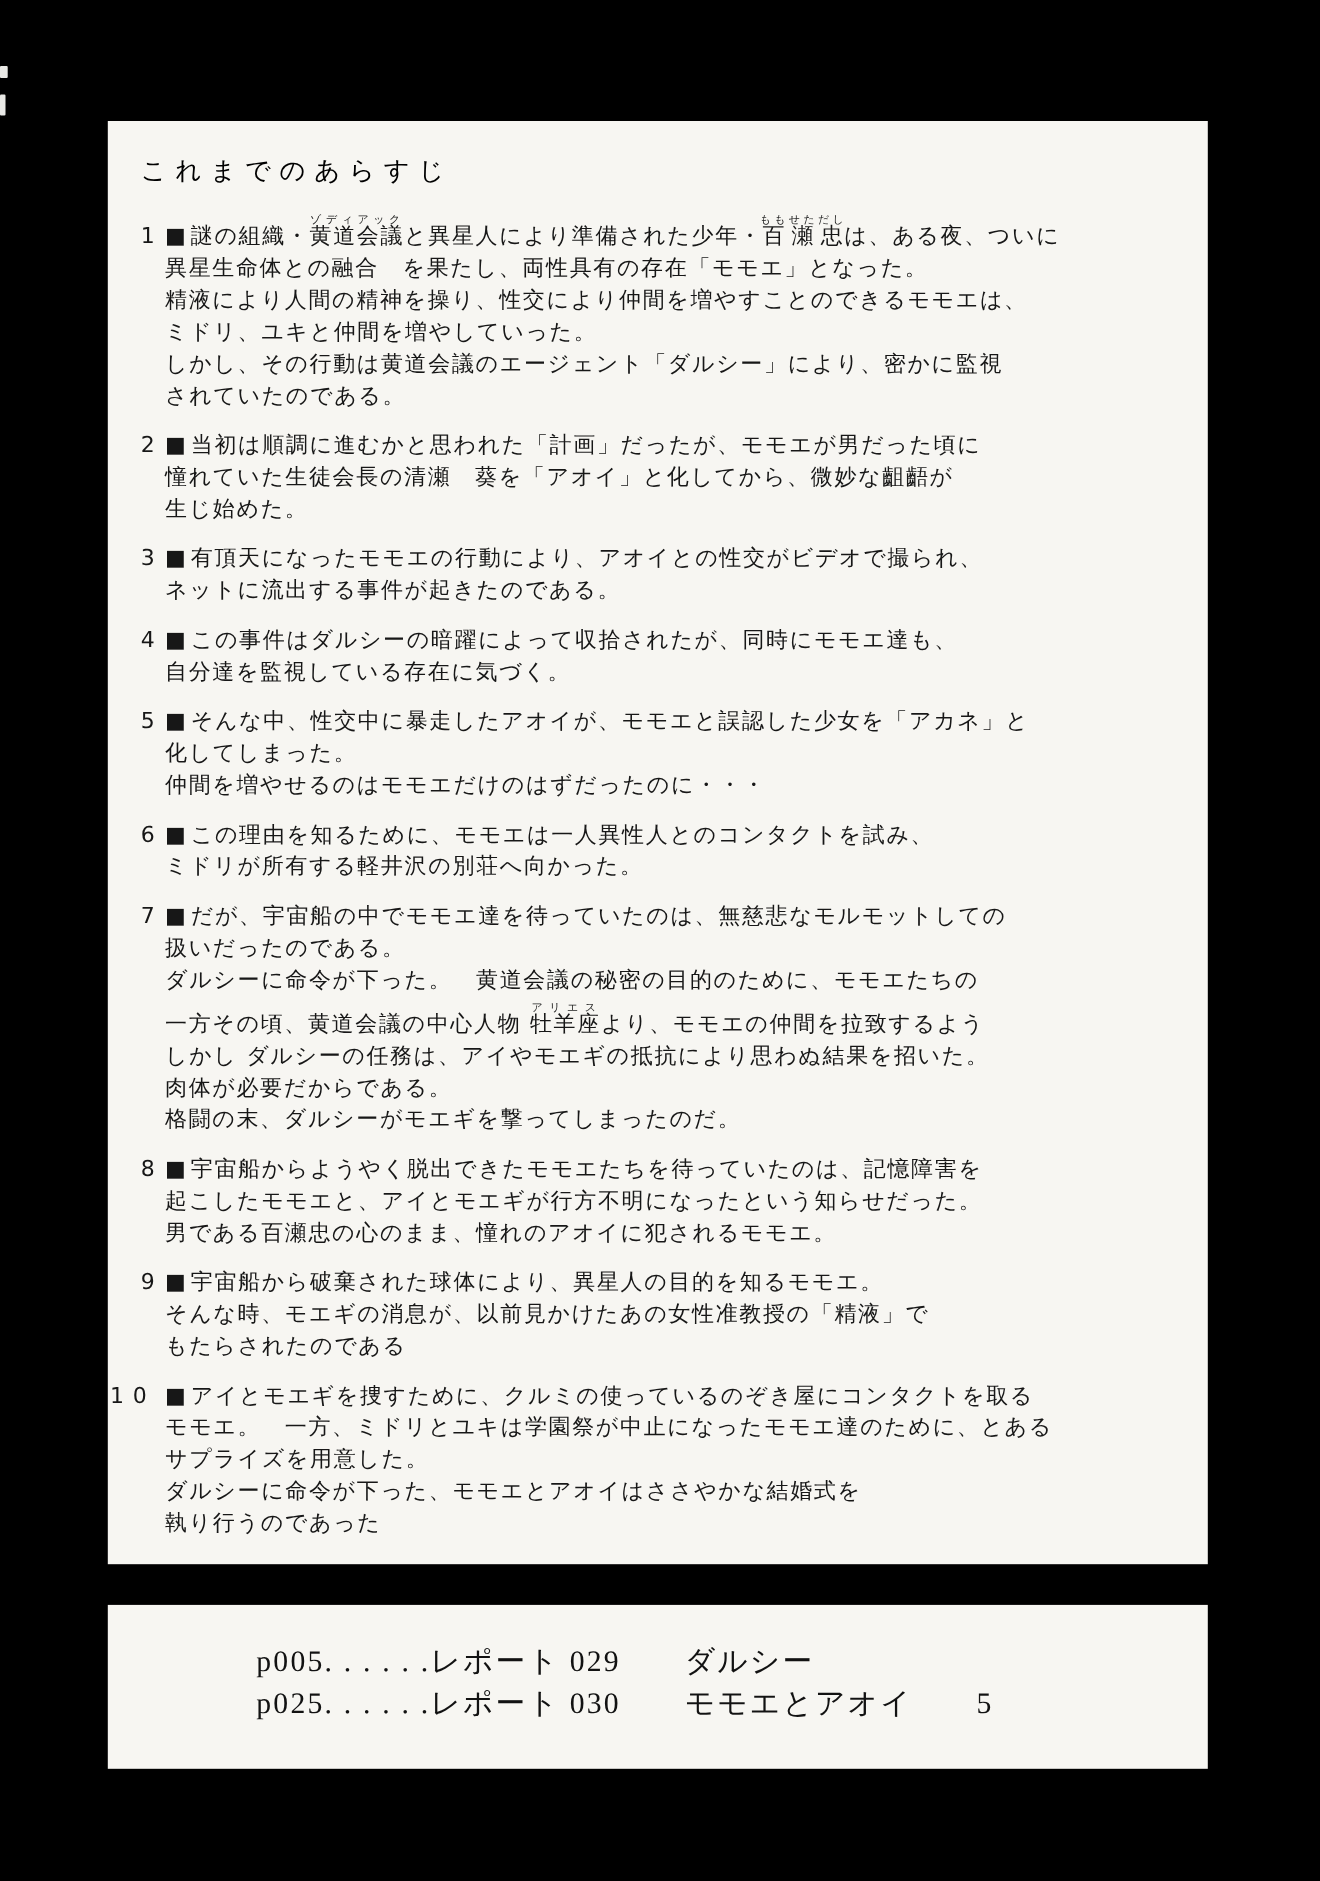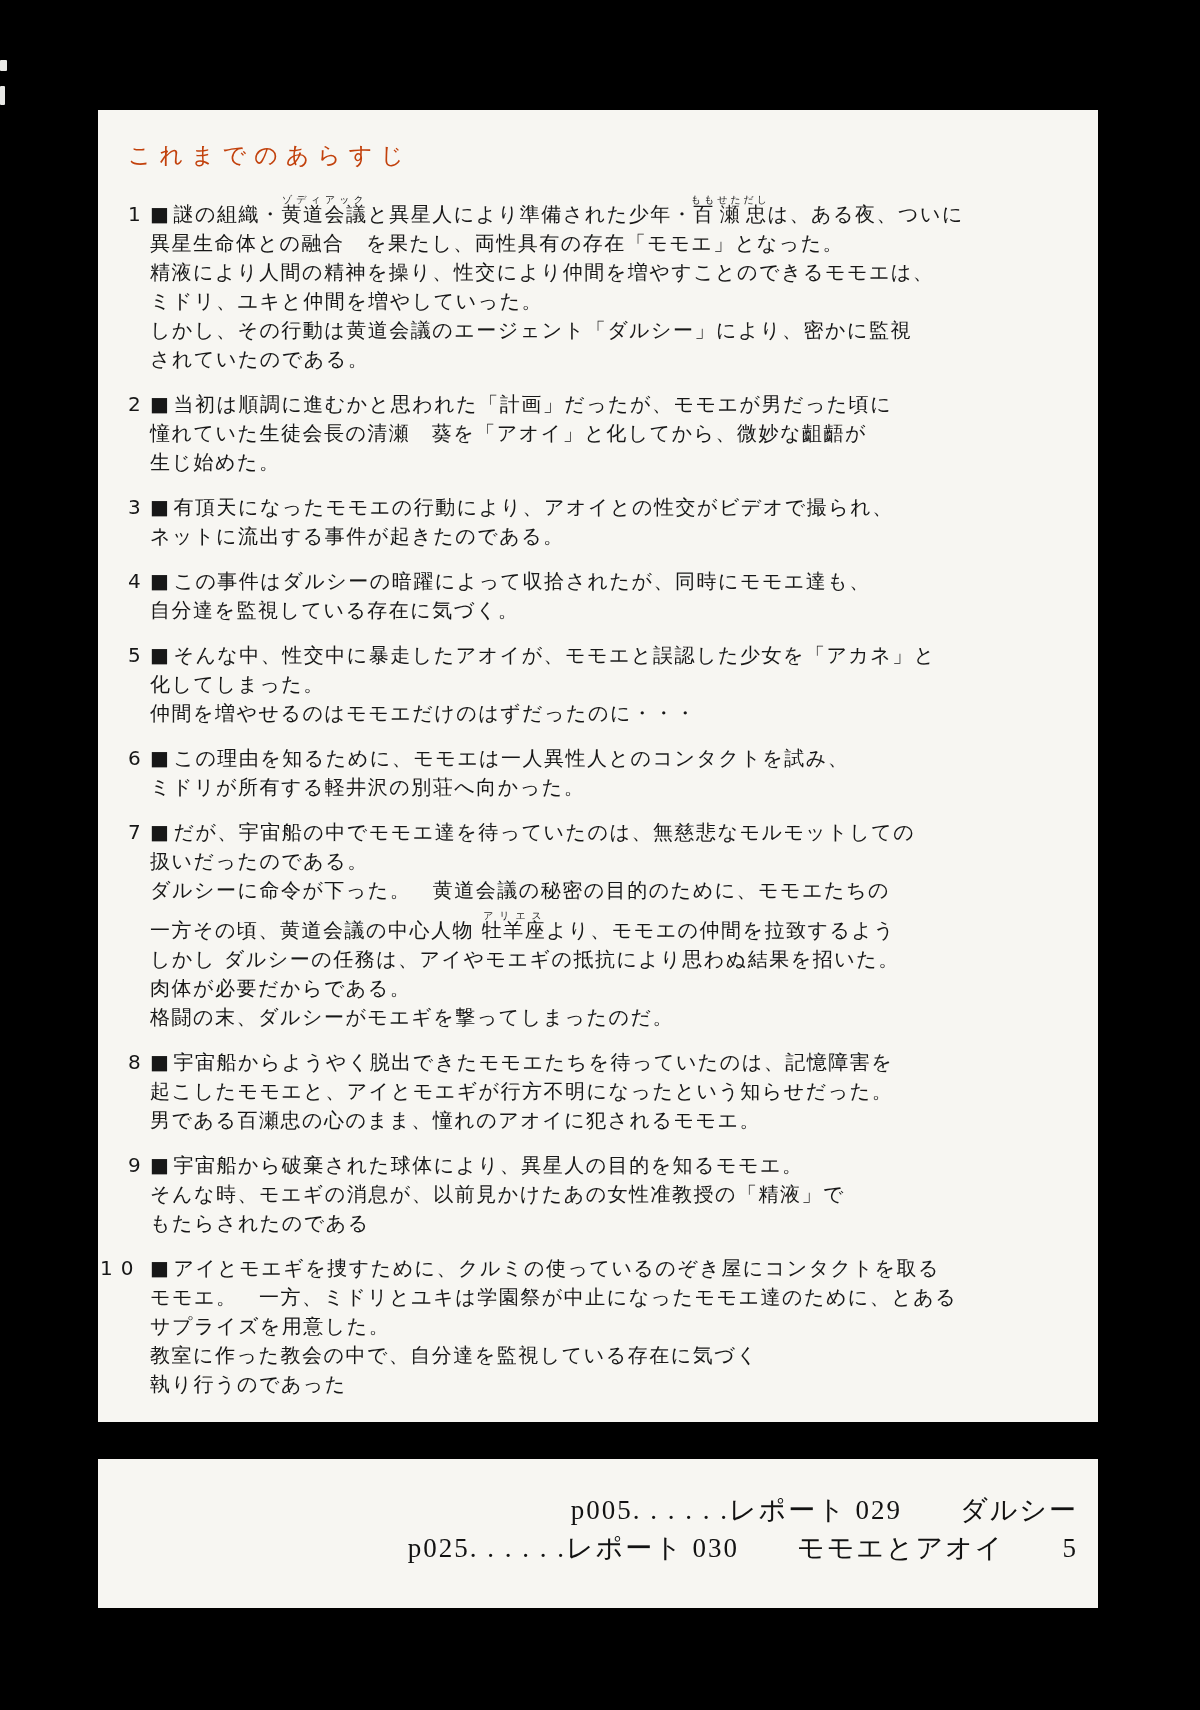--- a/index.html
+++ b/index.html
@@ -22,21 +22,21 @@
     box-sizing: border-box;
     padding: 30px 26px 0 52px;
     color: #171717;
     overflow: hidden;
   }
   .title {
     font-size: 23px;
     font-weight: normal;
     letter-spacing: 8px;
     margin: 0 0 24px -22px;
-    color: #c2410c;
+    color: #000000;
   }
   .item { margin-bottom: 16px; }
   .line {
     font-size: 20px;
     line-height: 29px;
     letter-spacing: 1.5px;
     white-space: nowrap;
   }
   .line.gap-top { margin-top: 6px; }
   .num {
@@ -58,21 +58,20 @@
   .footer-box {
     position: absolute;
     left: 98px; top: 1459px;
     width: 1000px; height: 149px;
     background: #f7f6f2;
     box-sizing: border-box;
     padding: 32px 20px 0 135px;
     color: #121212;
     overflow: hidden;
     font-family: "Liberation Serif", "DejaVu Serif", serif;
-    text-align: right;
   }
   .toc-row {
     font-size: 27px;
     line-height: 38px;
     letter-spacing: 2px;
     white-space: nowrap;
   }
 </style>
 </head>
 <body>
@@ -129,21 +128,21 @@
       </div>
       <div class="item">
         <div class="line"><span class="num">9</span><span class="bullet">■</span>宇宙船から破棄された球体により、異星人の目的を知るモモエ。</div>
         <div class="line">そんな時、モエギの消息が、以前見かけたあの女性准教授の「精液」で</div>
         <div class="line">もたらされたのである</div>
       </div>
       <div class="item">
         <div class="line"><span class="num num2">10</span><span class="bullet">■</span>アイとモエギを捜すために、クルミの使っているのぞき屋にコンタクトを取る</div>
         <div class="line">モモエ。　一方、ミドリとユキは学園祭が中止になったモモエ達のために、とある</div>
         <div class="line">サプライズを用意した。</div>
-        <div class="line">教室に作った教会の中で、自分達を監視している存在に気づく</div>
+        <div class="line">ダルシーに命令が下った、モモエとアオイはささやかな結婚式を</div>
         <div class="line">執り行うのであった</div>
       </div>
     </div>
 </section>
 
 <section class="footer-box">
   <div id="toc-list">
       <div class="toc-row">p005. . . . . .レポート 029　　ダルシー</div>
       <div class="toc-row">p025. . . . . .レポート 030　　モモエとアオイ　　5</div>
     </div>

